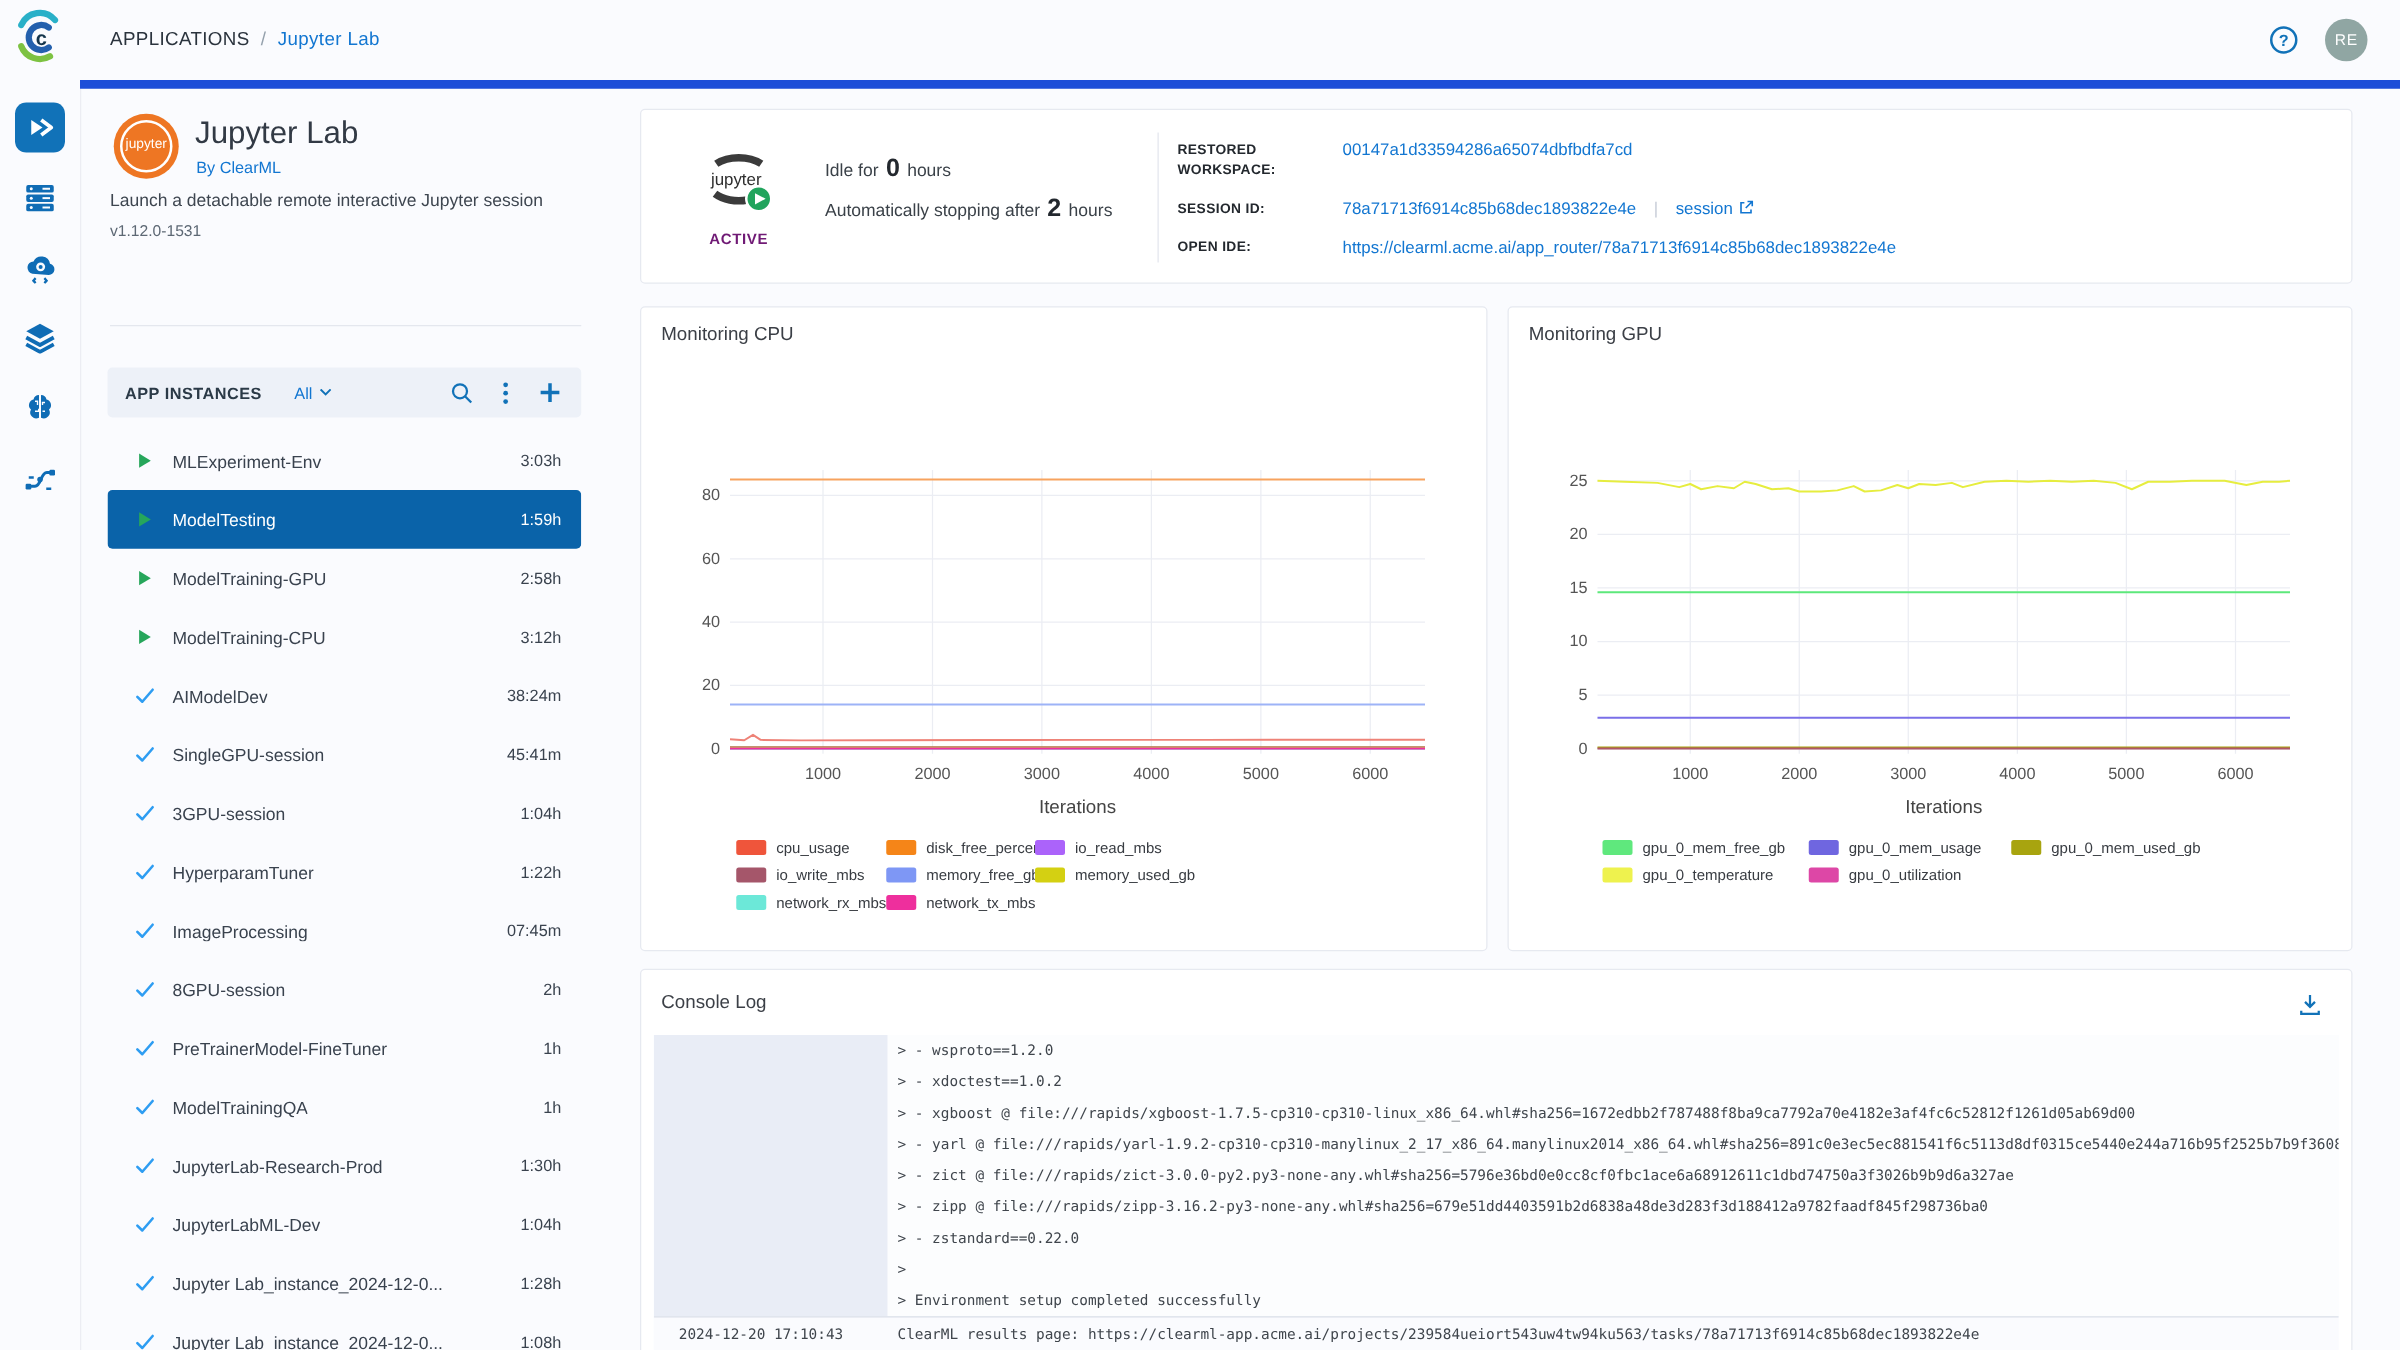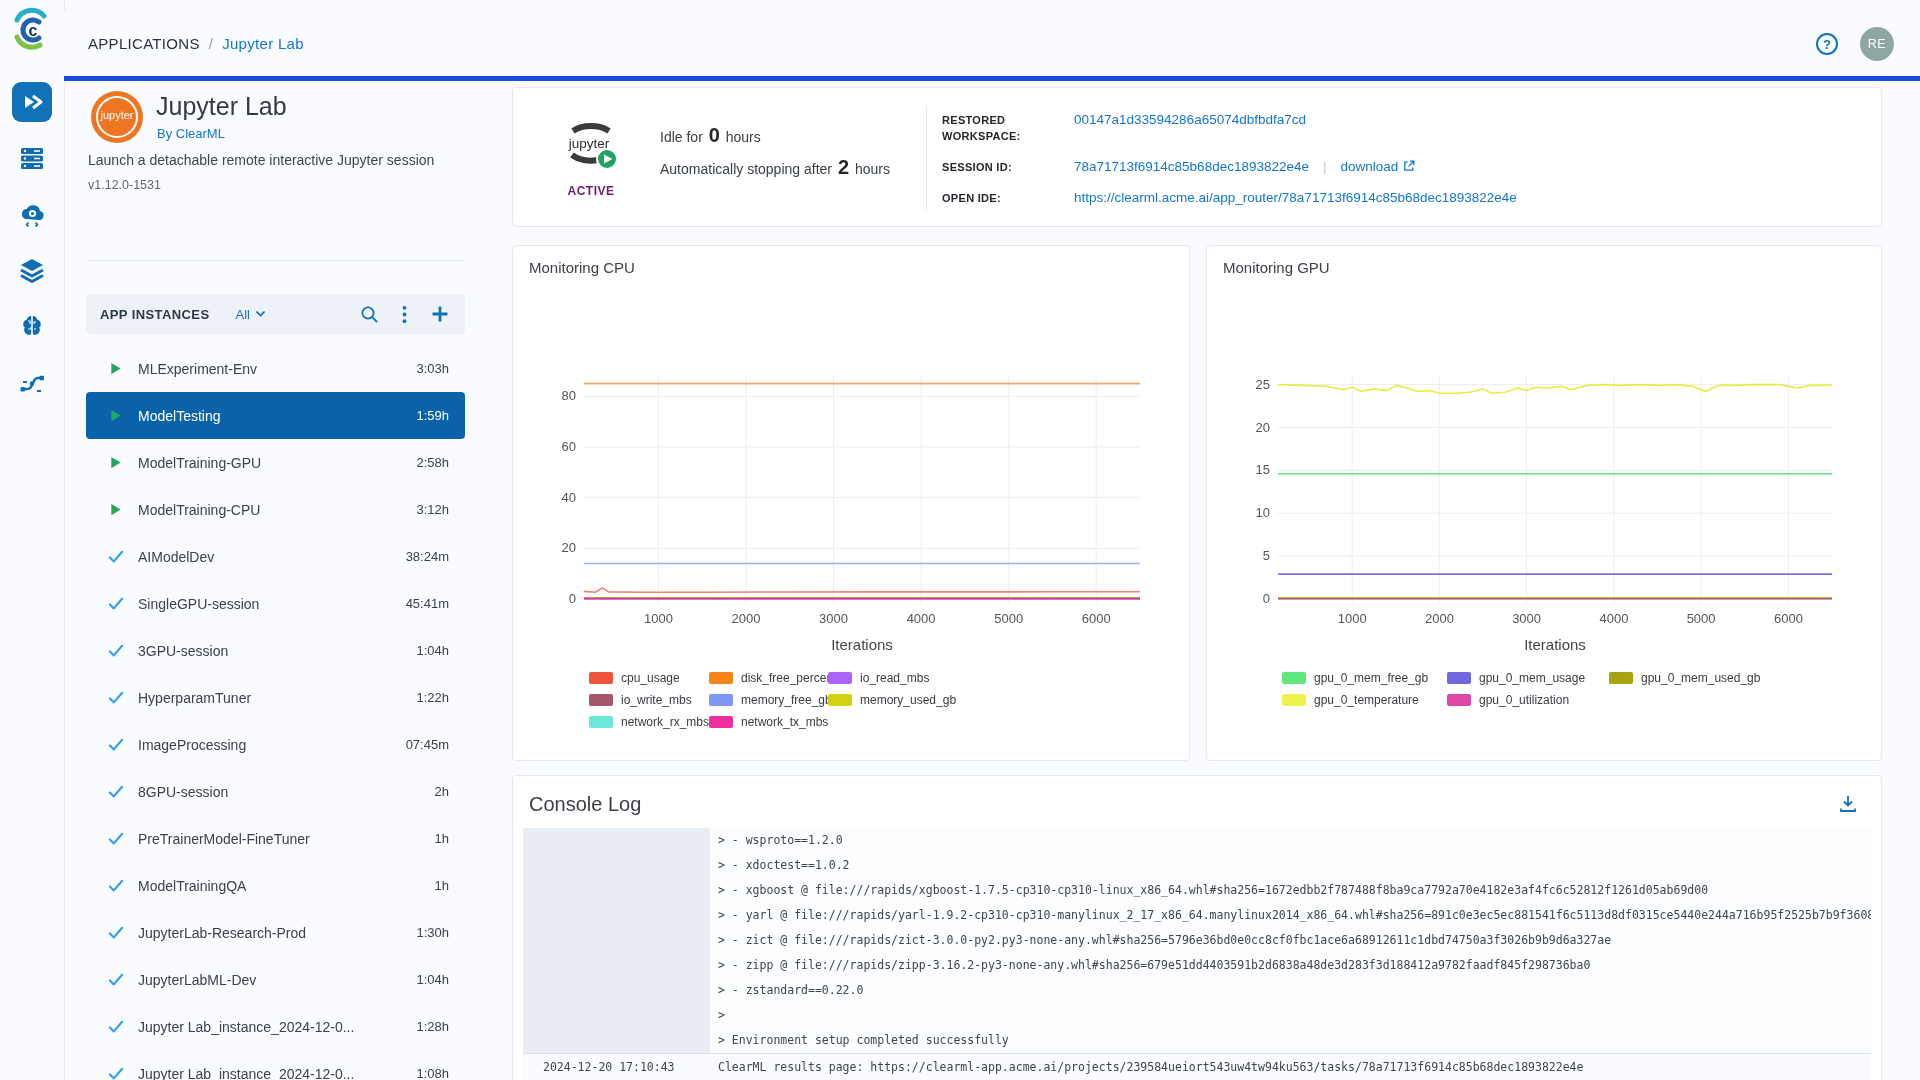--- a/index.html
+++ b/index.html
@@ -6,21 +6,21 @@
   #app{position:relative;width:1920px;height:1080px;overflow:hidden;background:#fafbfe;}
 
   
   .rail{position:absolute;left:0;top:0;width:64px;height:1080px;border-right:1px solid #ecedf3;background:#fafbfe;}
   .rail-logo{position:absolute;left:9px;top:7px;width:46px;height:46px;}
   .nav-icons{position:absolute;top:82px;left:0;width:64px;display:flex;flex-direction:column;align-items:center;gap:16px;}
   .nav-btn{width:40px;height:40px;display:flex;align-items:center;justify-content:center;border-radius:9px;cursor:pointer;}
   .nav-btn.selected{background:#1172b8;}
 
   
-  .header{position:absolute;left:64px;top:12px;right:0;height:64px;border-bottom:5px solid #1d4ed8;background:#fafbfe;}
+  .header{position:absolute;left:64px;top:0;right:0;height:64px;border-bottom:7px solid #1d4ed8;background:#fafbfe;}
   .breadcrumb{position:absolute;left:24px;top:23px;font-size:15px;color:#2a333d;letter-spacing:.3px;}
   .breadcrumb .sep{color:#94a0ac;margin:0 9px;}
   .breadcrumb .current{color:#1276d1;font-weight:500;}
   .help-btn{position:absolute;right:80px;top:19px;width:26px;height:26px;cursor:pointer;}
   .avatar{position:absolute;right:26px;top:15px;width:34px;height:34px;border-radius:50%;background:#90a6a3;color:#fff;
           font-size:12.5px;display:flex;align-items:center;justify-content:center;letter-spacing:.5px;cursor:pointer;}
 
   
   .left-panel{position:absolute;left:64px;top:64px;width:430px;bottom:0;}
   .app-logo{position:absolute;left:27px;top:27px;width:52px;height:52px;border-radius:50%;background:#ee7623;}
@@ -76,21 +76,21 @@
   svg.chart text.xlabel{font-family:"Liberation Sans",sans-serif;font-size:15px;fill:#444;}
   .legend{position:absolute;top:424px;display:grid;row-gap:7px;}
   .legend-cpu{left:76px;grid-template-columns:120px 119px auto;}
   .legend-gpu{left:75px;grid-template-columns:165px 162px auto;text-align:right;}
   .legend-item{display:flex;align-items:center;height:15px;cursor:pointer;}
   .swatch{width:24px;height:12px;border-radius:2px;margin-right:8px;flex:none;}
   .legend-label{font-size:12px;color:#383c42;white-space:nowrap;}
 
   
   .console-card{left:0;top:711px;width:1370px;height:500px;}
-  .console-title{position:absolute;left:16px;top:17px;font-size:20px;color:#3b3f46;}
+  .console-title{position:absolute;left:16px;top:17px;font-size:15px;color:#3b3f46;}
   .console-dl{position:absolute;right:22px;top:17px;width:22px;height:22px;cursor:pointer;}
   .log-area{position:absolute;left:10px;right:10px;top:52px;bottom:10px;background:#fcfdfe;overflow:hidden;}
   .log-gutter{position:absolute;left:0;top:0;bottom:0;width:187px;background:#e9edf6;}
   .log-lines{position:relative;}
   .log-line{height:25px;line-height:25px;padding-left:195px;font-family:"DejaVu Sans Mono",monospace;font-size:11.5px;
             color:#3f454c;white-space:pre;overflow:hidden;}
   .log-footer{position:relative;height:27px;background:#fafbfe;border-top:1px solid #d9dee8;border-bottom:1px solid #d9dee8;}
   .log-ts{position:absolute;left:20px;top:0;line-height:27px;font-family:"DejaVu Sans Mono",monospace;font-size:11.5px;color:#3f454c;}
   .log-ftext{position:absolute;left:195px;top:0;line-height:27px;font-family:"DejaVu Sans Mono",monospace;font-size:11.5px;color:#3f454c;white-space:nowrap;}
 </style>
@@ -378,21 +378,21 @@
       <div class="autostop-line">
         <span>Automatically stopping after</span> <span class="big-num">2</span> <span>hours</span>
       </div>
       <div class="v-divider"></div>
 
       <div class="f-label" style="top:24px;">RESTORED WORKSPACE:</div>
       <div class="f-value" style="top:24px;">00147a1d33594286a65074dbfbdfa7cd</div>
 
       <div class="f-label" style="top:71px;">SESSION ID:</div>
       <div class="f-value" style="top:71px;">
-        <span>78a71713f6914c85b68dec1893822e4e</span><span class="dl-sep">|</span><span class="dl-link">download</span><span class="ext-icon"><svg width="12" height="12" viewBox="0 0 12 12">
+        <span>78a71713f6914c85b68dec1893822e4e</span><span class="dl-sep">|</span><span class="dl-link">session</span><span class="ext-icon"><svg width="12" height="12" viewBox="0 0 12 12">
               <path d="M4.5 2.2 H1.8 v8 h8 V7.5 M7 1.2 h3.8 v3.8 M10.8 1.2 L5.6 6.4" stroke="#1276d1" stroke-width="1.3" fill="none"></path>
             </svg></span>
       </div>
 
       <div class="f-label" style="top:102px;">OPEN IDE:</div>
       <div class="f-value" style="top:102px;">https://clearml.acme.ai/app_router/78a71713f6914c85b68dec1893822e4e</div>
     </div>
 
     <div class="card chart-card" id="cpu-card">
       <div class="chart-title">Monitoring CPU</div>

